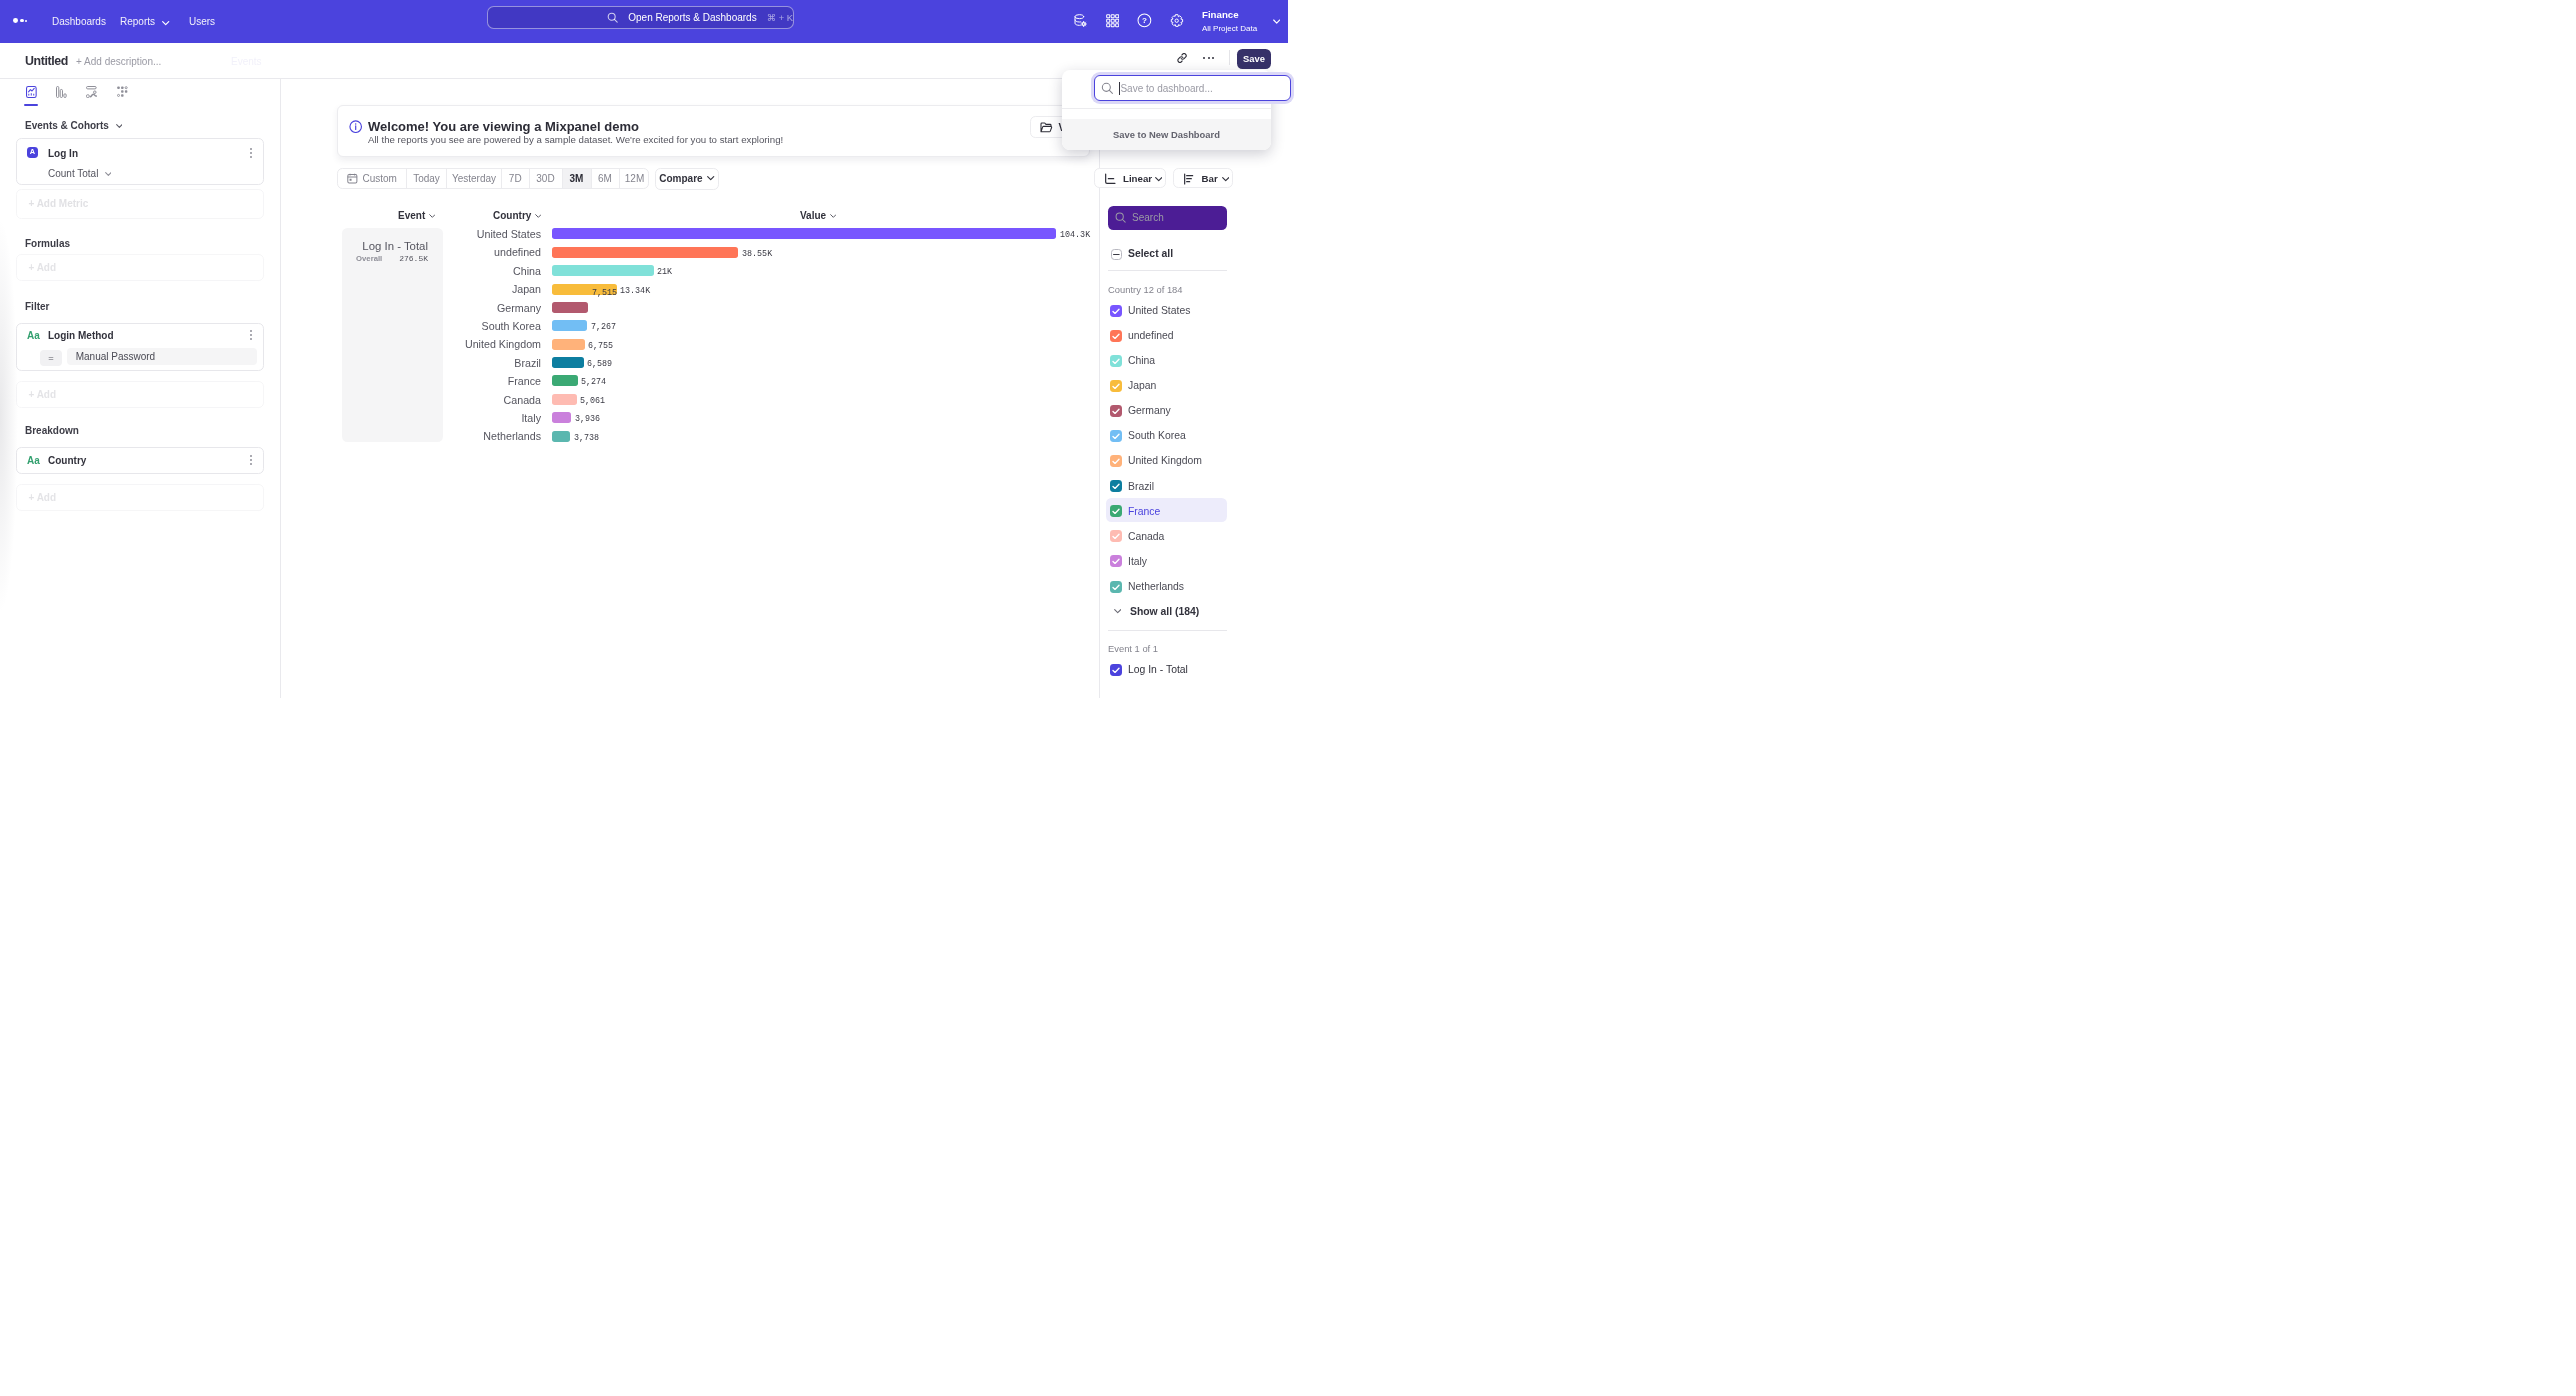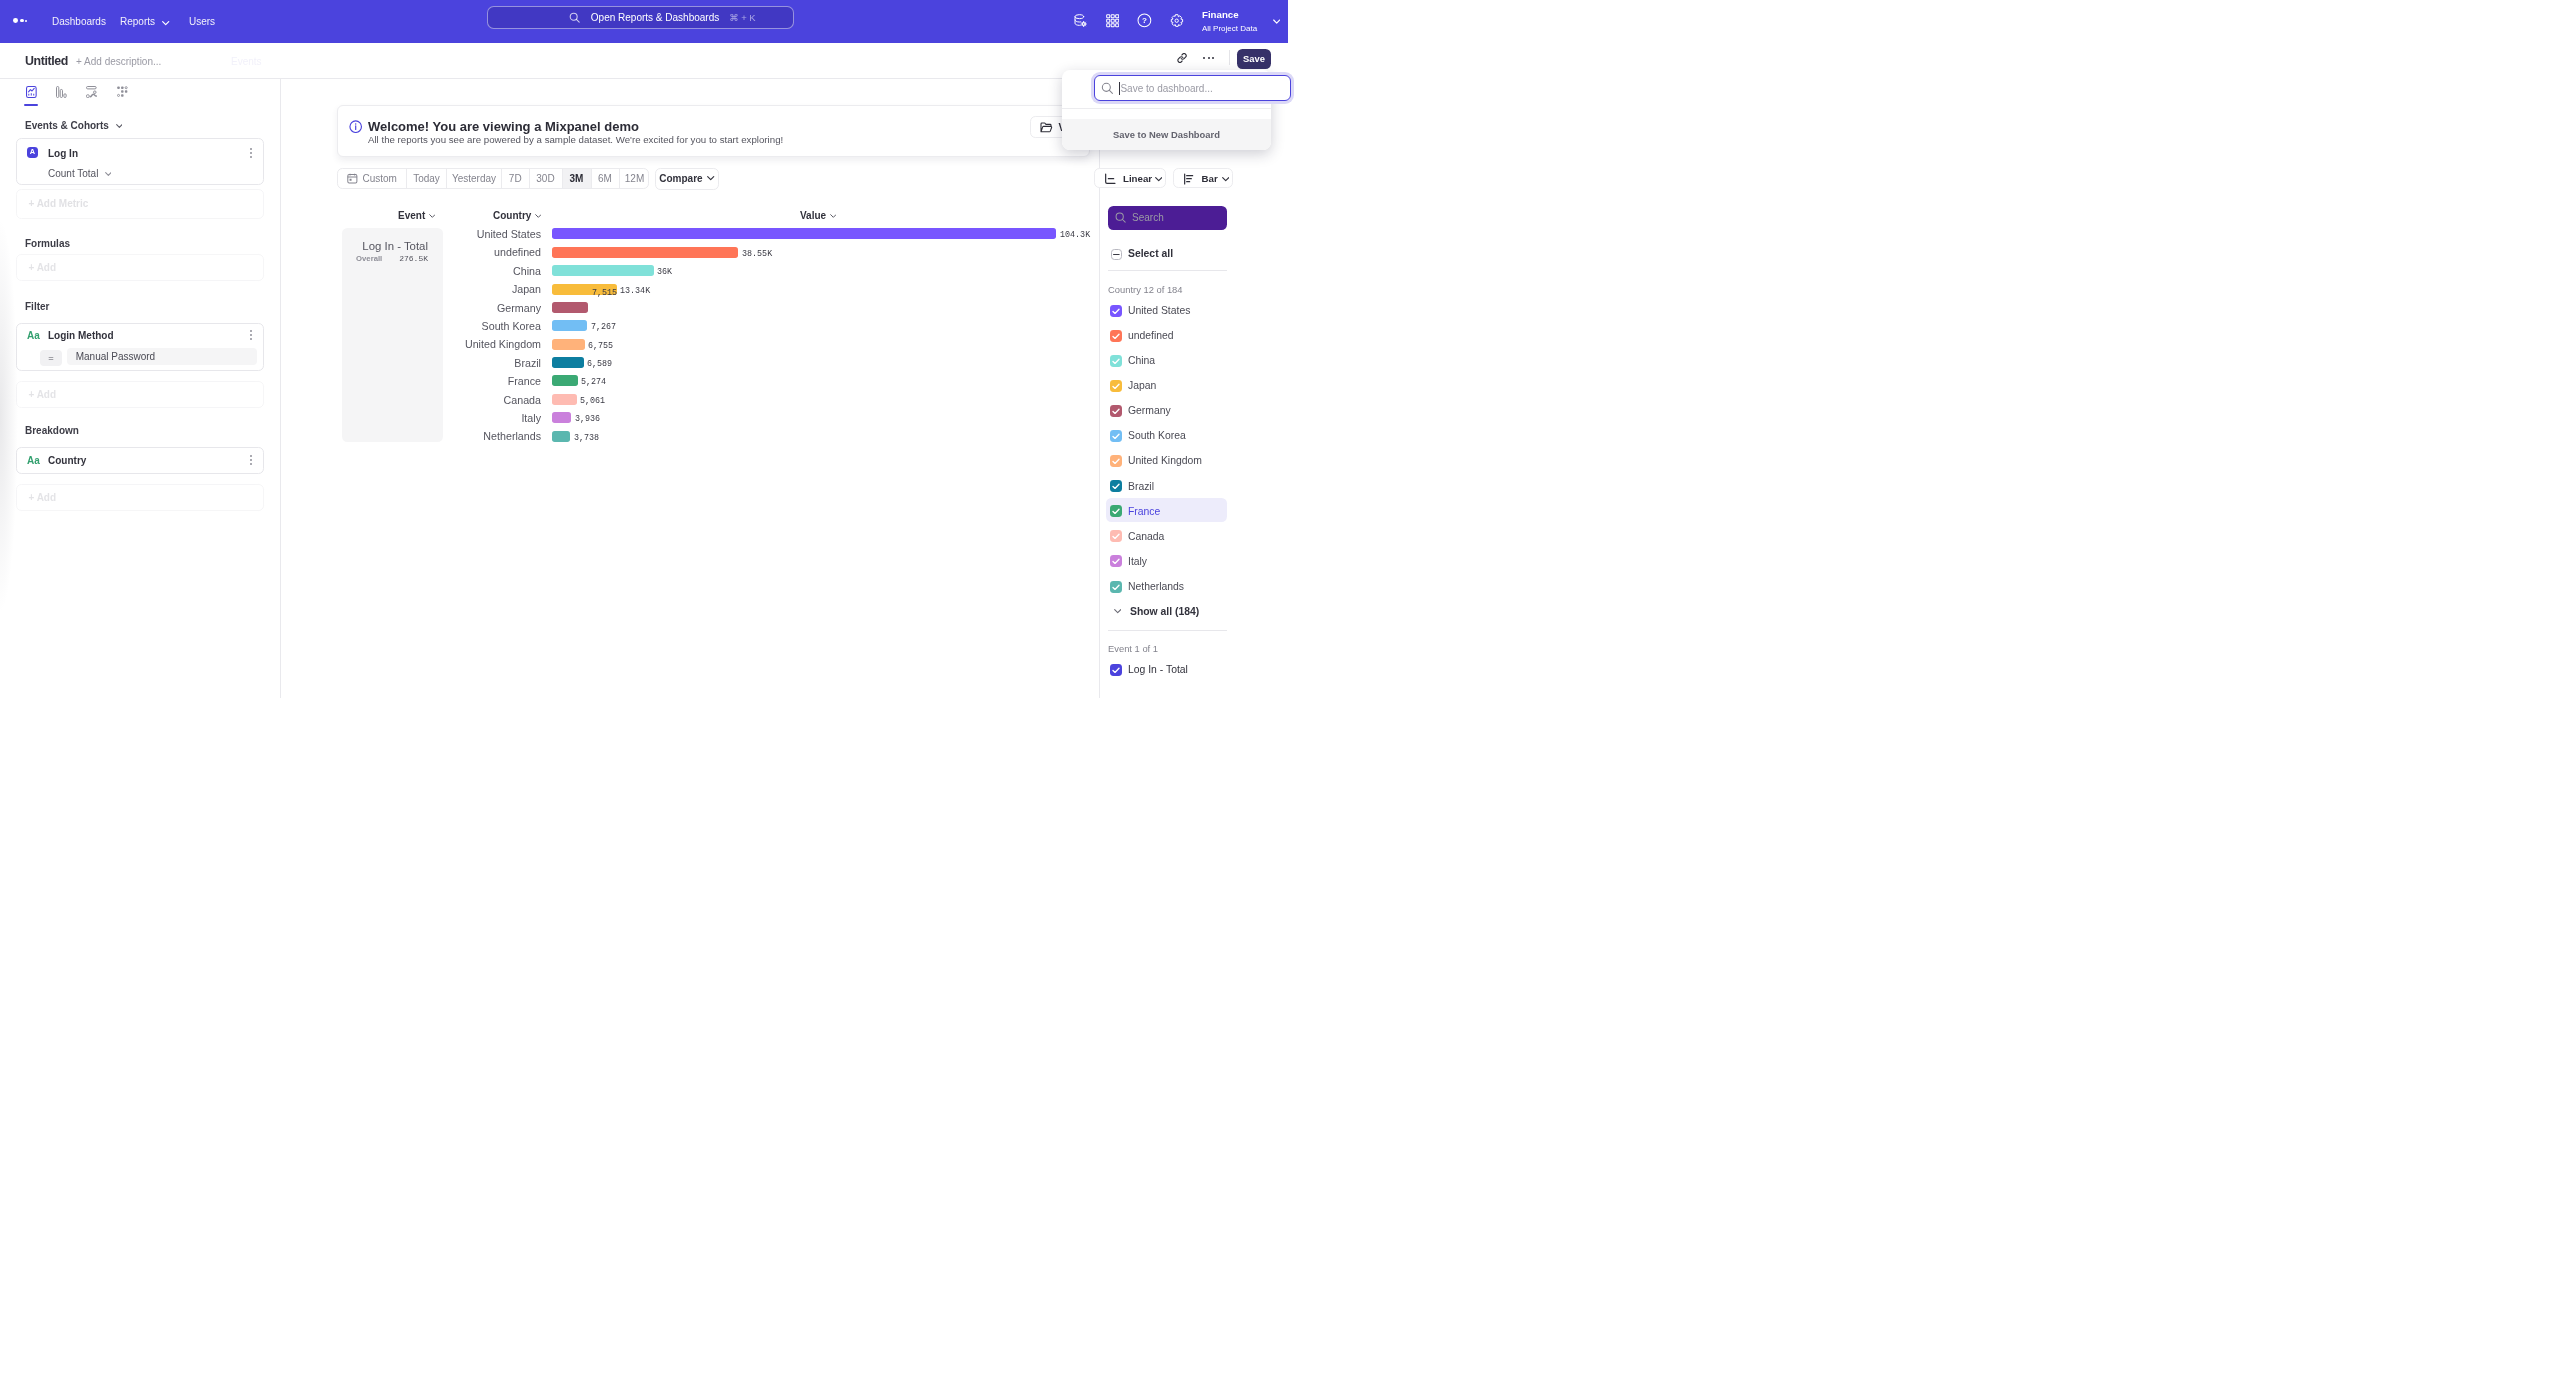--- a/index.html
+++ b/index.html
@@ -7,21 +7,21 @@
   font-family:"Liberation Sans", sans-serif; color:#32323c; }
 .abs { position:absolute; }
 svg { display:block; }
 .nav { position:absolute; left:0; top:0; width:1288px; height:43px; background:#4b43dd; z-index:5; }
 .nav .dot { position:absolute; border-radius:50%; background:#fff; }
 .navlink { position:absolute; top:0; height:43px; line-height:43px; color:#f2f1fa;
   font-size:10px; font-weight:400; white-space:nowrap; }
 .navsearch { position:absolute; left:487px; top:6px; width:307px; height:23px;
   background:rgba(20,10,80,0.18); border:0.7px solid rgba(255,255,255,0.45); border-radius:6.7px; }
 .navsearch .inner { position:absolute; left:0; right:0; top:0; bottom:0; display:flex;
-  align-items:center; justify-content:center; gap:10px;margin-left:44px; }
+  align-items:center; justify-content:flex-end; gap:10px;margin-left:44px; }
 .navsearch .txt { color:#ffffff; font-size:10px; font-weight:400; }
 .navsearch .kbd { color:rgba(255,255,255,0.55); font-size:9.4px; font-weight:400; }
 .navico { position:absolute; top:13.4px; }
 .navproj { position:absolute; left:1202px; top:9.4px; color:#fff; }
 .navproj .a { font-size:9.7px; font-weight:700; }
 .navproj .b { font-size:8px; font-weight:400; margin-top:3.4px; color:#ffffff; }
 
 .hdr2 { position:absolute; left:0; top:43px; width:1288px; height:36px; background:#fff;
   border-bottom:0.7px solid #e9e9ed; }
 .untitled { position:absolute; left:25px; top:54px; font-size:12.4px; font-weight:700; letter-spacing:-0.4px; color:#32323c; }
@@ -317,21 +317,21 @@
     <span style="font-family:'Liberation Mono',monospace; color:#55555f; font-size:8px;">276.5K</span>
   </div>
 <div class="crow-label" style="left:407px; top:228px;">United States</div>
 <div class="bar" style="top:228px; width:504px; background:#7856FF;"></div>
 <div class="bval" style="left:1060px; top:230px;">104.3K</div>
 <div class="crow-label" style="left:407px; top:246px;">undefined</div>
 <div class="bar" style="top:247px; width:186px; background:#FF7557;"></div>
 <div class="bval" style="left:742px; top:249px;">38.55K</div>
 <div class="crow-label" style="left:407px; top:265px;">China</div>
 <div class="bar" style="top:265px; width:102px; background:#80E1D9;"></div>
-<div class="bval" style="left:657px; top:267px;">36K</div>
+<div class="bval" style="left:657px; top:267px;">21K</div>
 <div class="crow-label" style="left:407px; top:283px;">Japan</div>
 <div class="bar" style="top:284px; width:65px; background:#F8BC3B;"></div>
 <div class="bval" style="left:620px; top:286px;">13.34K</div>
 <div class="crow-label" style="left:407px; top:302px;">Germany</div>
 <div class="bar" style="top:302px; width:36px; background:#B2596E;"></div>
 <div class="bval" style="left:592px; top:288px;">7,515</div>
 <div class="crow-label" style="left:407px; top:320px;">South Korea</div>
 <div class="bar" style="top:320px; width:35px; background:#72BEF4;"></div>
 <div class="bval" style="left:591px; top:322px;">7,267</div>
 <div class="crow-label" style="left:407px; top:338px;">United Kingdom</div>

